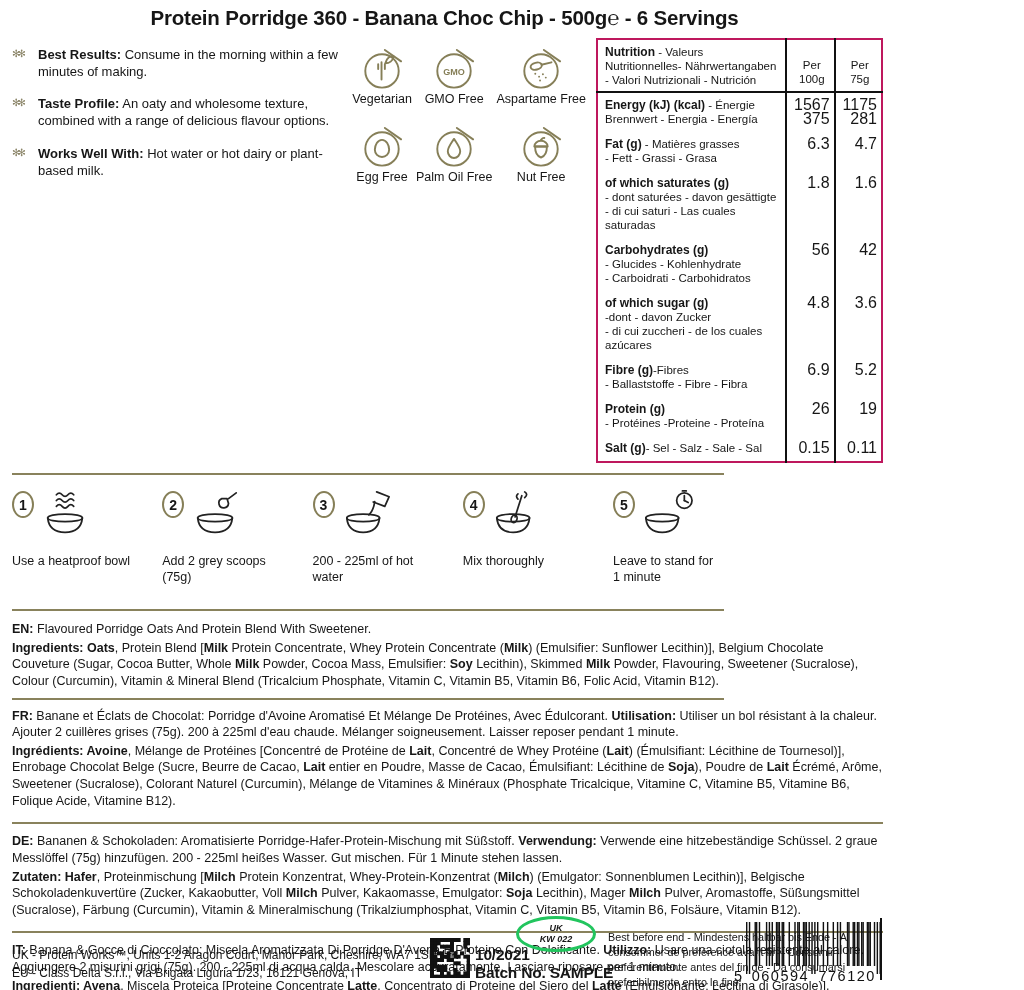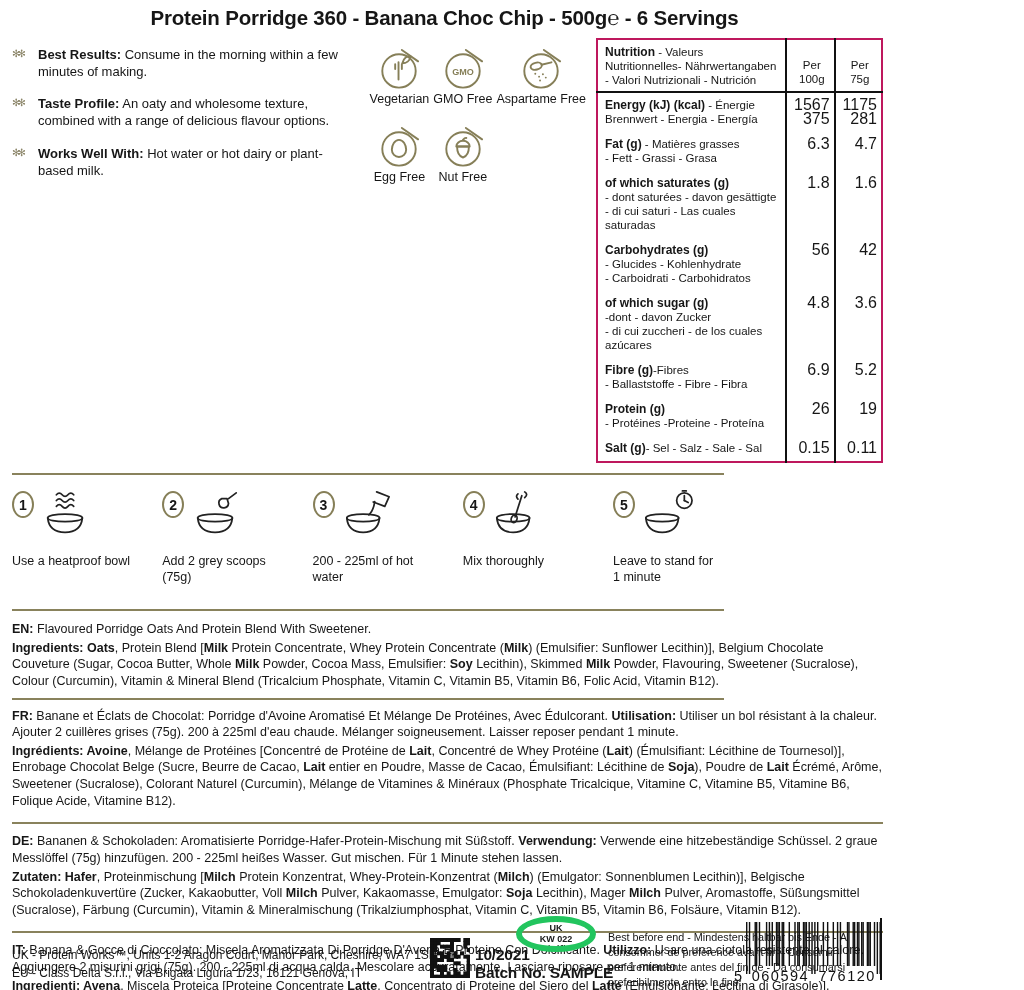--- a/index.html
+++ b/index.html
@@ -48,22 +48,22 @@
 
   
   .lang p{margin:0 0 2px;font-size:12.5px;line-height:1.33;}
   .lang{margin-bottom:4px;}
 
   
   .footer{position:absolute;left:12px;right:6px;bottom:6px;height:66px;}
   .addresses{position:absolute;left:0;bottom:2px;font-size:12px;line-height:1.45;}
   .dmx{position:absolute;left:418px;bottom:6px;}
   .batch{position:absolute;left:463px;bottom:3px;font-weight:700;font-size:15.5px;line-height:1.12;letter-spacing:-0.2px;}
-  .oval{position:absolute;left:504px;top:-2px;width:80px;height:36px;border:6px solid #22c55e;border-radius:50%;
-        display:flex;flex-direction:column;align-items:center;justify-content:center;font-size:9px;font-weight:700;line-height:1.25;}
+  .oval{position:absolute;left:504px;top:-2px;width:80px;height:36px;border:3px solid #22c55e;border-radius:50%;
+        display:flex;flex-direction:column;align-items:center;justify-content:center;font-size:9px;font-weight:700;line-height:1.25;font-style:italic;}
   .bestbefore{position:absolute;left:596px;top:12px;width:268px;font-size:10.8px;line-height:1.4;}
   .vline{position:absolute;left:868px;top:0;width:2px;height:62px;background:#111;}
   .barcode{position:absolute;right:0;bottom:0;}
   svg .st{fill:none;stroke:#222;stroke-width:1.8;stroke-linecap:round;stroke-linejoin:round;}
   svg .ac{fill:none;stroke:var(--accent);stroke-width:2;stroke-linecap:round;stroke-linejoin:round;}
 </style>
 </head>
 <body>
 
 <div class="page">
@@ -175,20 +175,28 @@
           </svg>
           <span class="badge-label">Aspartame Free</span>
         </div>
         <div class="badge">
           <svg viewBox="0 0 44 44" width="42" height="42">
             <circle class="ac" cx="22" cy="24" r="17.5" stroke-width="2.4"></circle>
             <line class="ac" x1="25" y1="2" x2="42" y2="14" stroke-width="2.4"></line>
             <path class="ac" d="M22,14.5 c4.5,0 7.5,5.5 7.5,10.5 a7.5,7.5 0 0 1 -15,0 C14.5,20 17.5,14.5 22,14.5 Z" stroke-width="1.7"></path>
           </svg>
           <span class="badge-label">Egg Free</span>
+        </div>
+        <div class="badge">
+          <svg viewBox="0 0 44 44" width="42" height="42">
+            <circle class="ac" cx="22" cy="24" r="17.5" stroke-width="2.4"></circle>
+            <line class="ac" x1="25" y1="2" x2="42" y2="14" stroke-width="2.4"></line>
+            <path class="ac" d="M22,13.5 c3.5,5.5 6.5,9 6.5,13 a6.5,7 0 1 1 -13,0 C15.5,22.5 18.5,19 22,13.5 Z" stroke-width="1.7"></path>
+          </svg>
+          <span class="badge-label">Palm Oil Free</span>
         </div>
         <div class="badge">
           <svg viewBox="0 0 44 44" width="42" height="42">
             <circle class="ac" cx="22" cy="24" r="17.5" stroke-width="2.4"></circle>
             <line class="ac" x1="25" y1="2" x2="42" y2="14" stroke-width="2.4"></line>
             <path class="ac" d="M22,14.5 q2,-2.5 3.5,-2" stroke-width="1.5"></path>
             <path class="ac" d="M15,21.5 a7,6 0 0 1 14,0 Z" stroke-width="1.6"></path>
             <path class="ac" d="M15.8,21.5 h12.4 c0,6.5 -3,10.5 -6.2,11.5 c-3.2,-1 -6.2,-5 -6.2,-11.5 Z" stroke-width="1.6"></path>
           </svg>
           <span class="badge-label">Nut Free</span>

